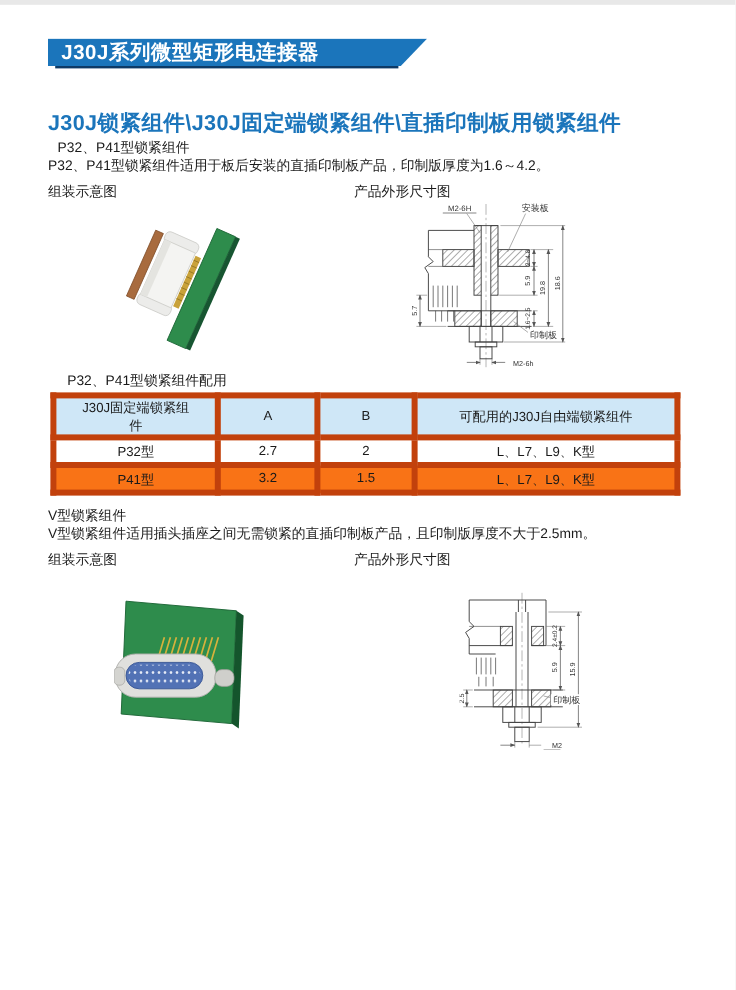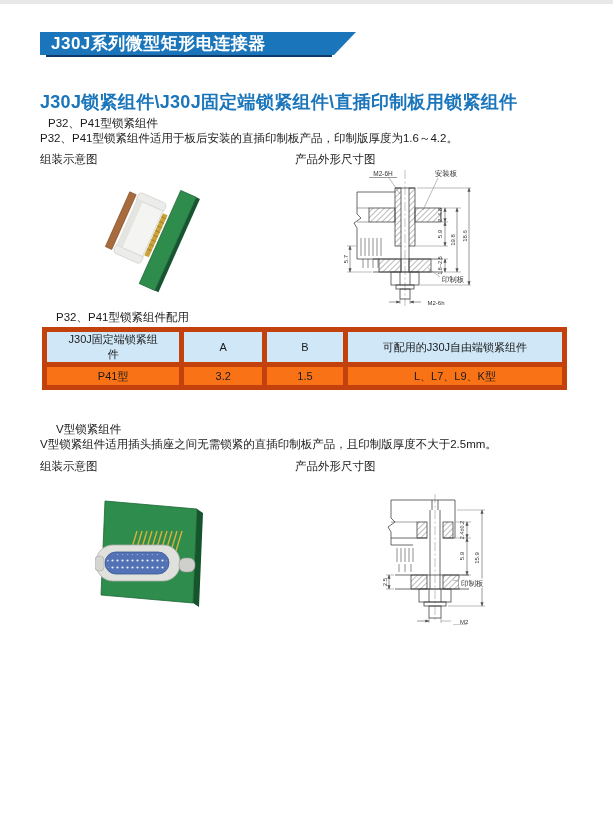--- a/index.html
+++ b/index.html
@@ -173,30 +173,36 @@
       </colgroup>
     <thead>
       <tr>
         <th>J30J固定端锁紧组件</th>
         <th>A</th>
         <th>B</th>
         <th>可配用的J30J自由端锁紧组件</th>
       </tr>
     </thead>
     <tbody>
+      <tr class="row-a">
+        <td>P32型</td>
+        <td>2.7</td>
+        <td>2</td>
+        <td>L、L7、L9、K型</td>
+      </tr>
       <tr class="row-b">
         <td>P41型</td>
         <td>3.2</td>
         <td>1.5</td>
         <td>L、L7、L9、K型</td>
       </tr>
     </tbody>
   </table>
 
-  <div class="tx" style="left:56px; top:418px;">V型锁紧组件</div>
+  <div class="tx" style="left:40px; top:418px;">V型锁紧组件</div>
   <div class="tx" style="left:40px; top:433px;">V型锁紧组件适用插头插座之间无需锁紧的直插印制板产品，且印制版厚度不大于2.5mm。</div>
   <div class="tx" style="left:40px; top:455px;">组装示意图</div>
   <div class="tx" style="left:295px; top:455px;">产品外形尺寸图</div>
 
   <svg class="fig" style="left:95px; top:483px;" width="145" height="140" viewBox="0 0 145 140">
     <defs>
       <pattern id="pdots" width="5" height="7" patternUnits="userSpaceOnUse">
         <circle cx="2.5" cy="3.5" r="1.1" fill="#e8edf7"></circle>
       </pattern>
     </defs>

